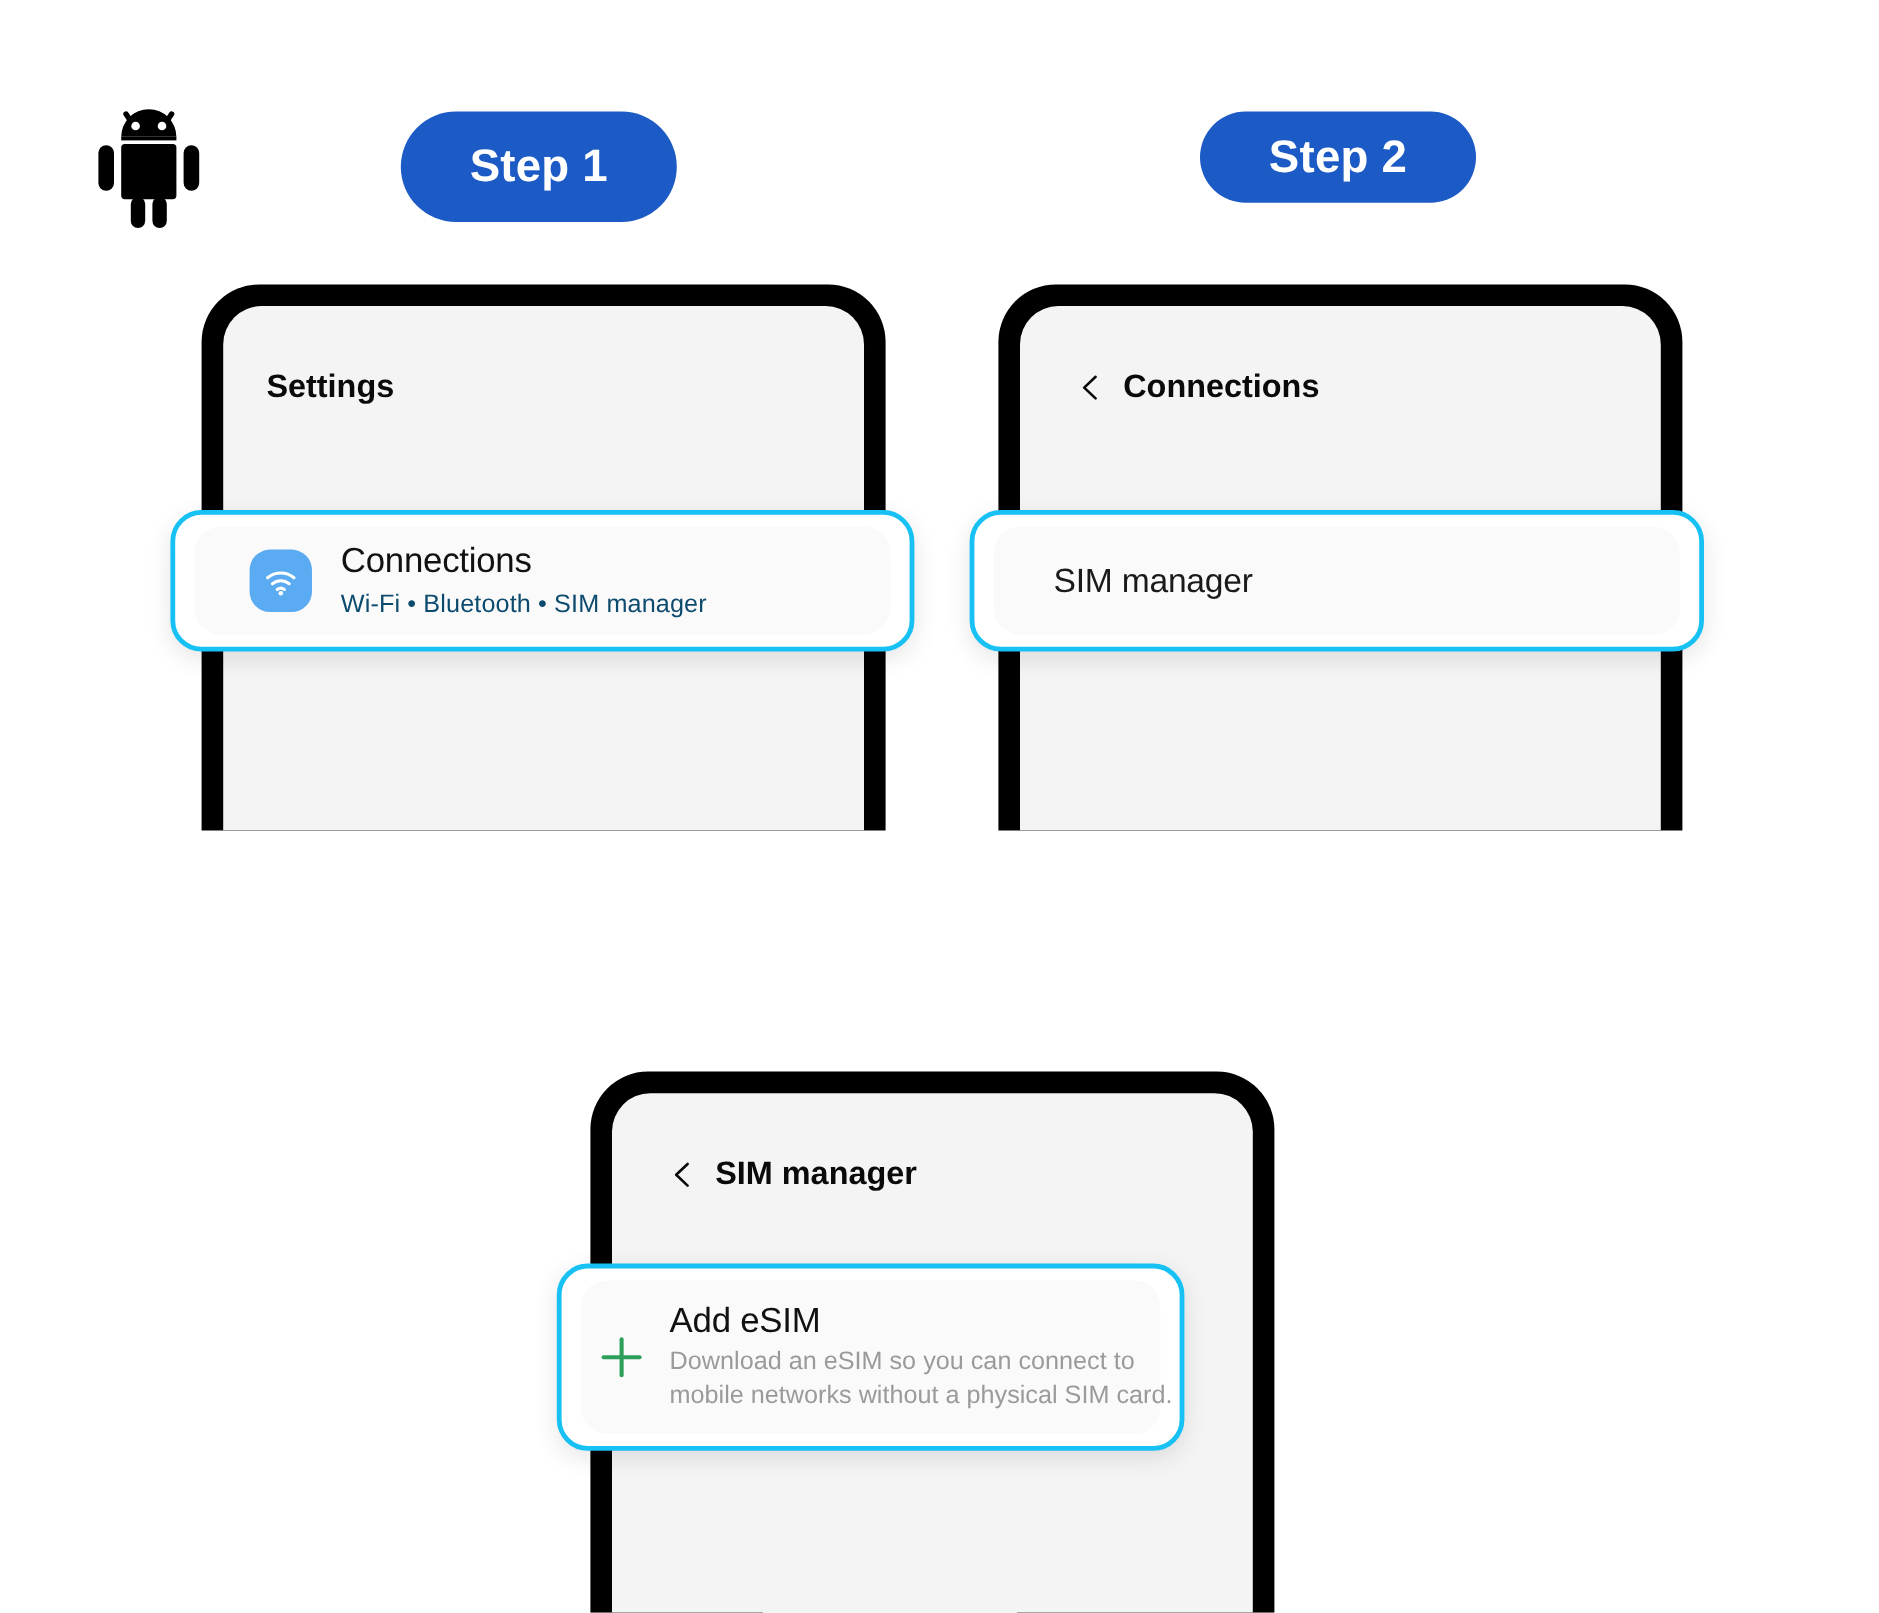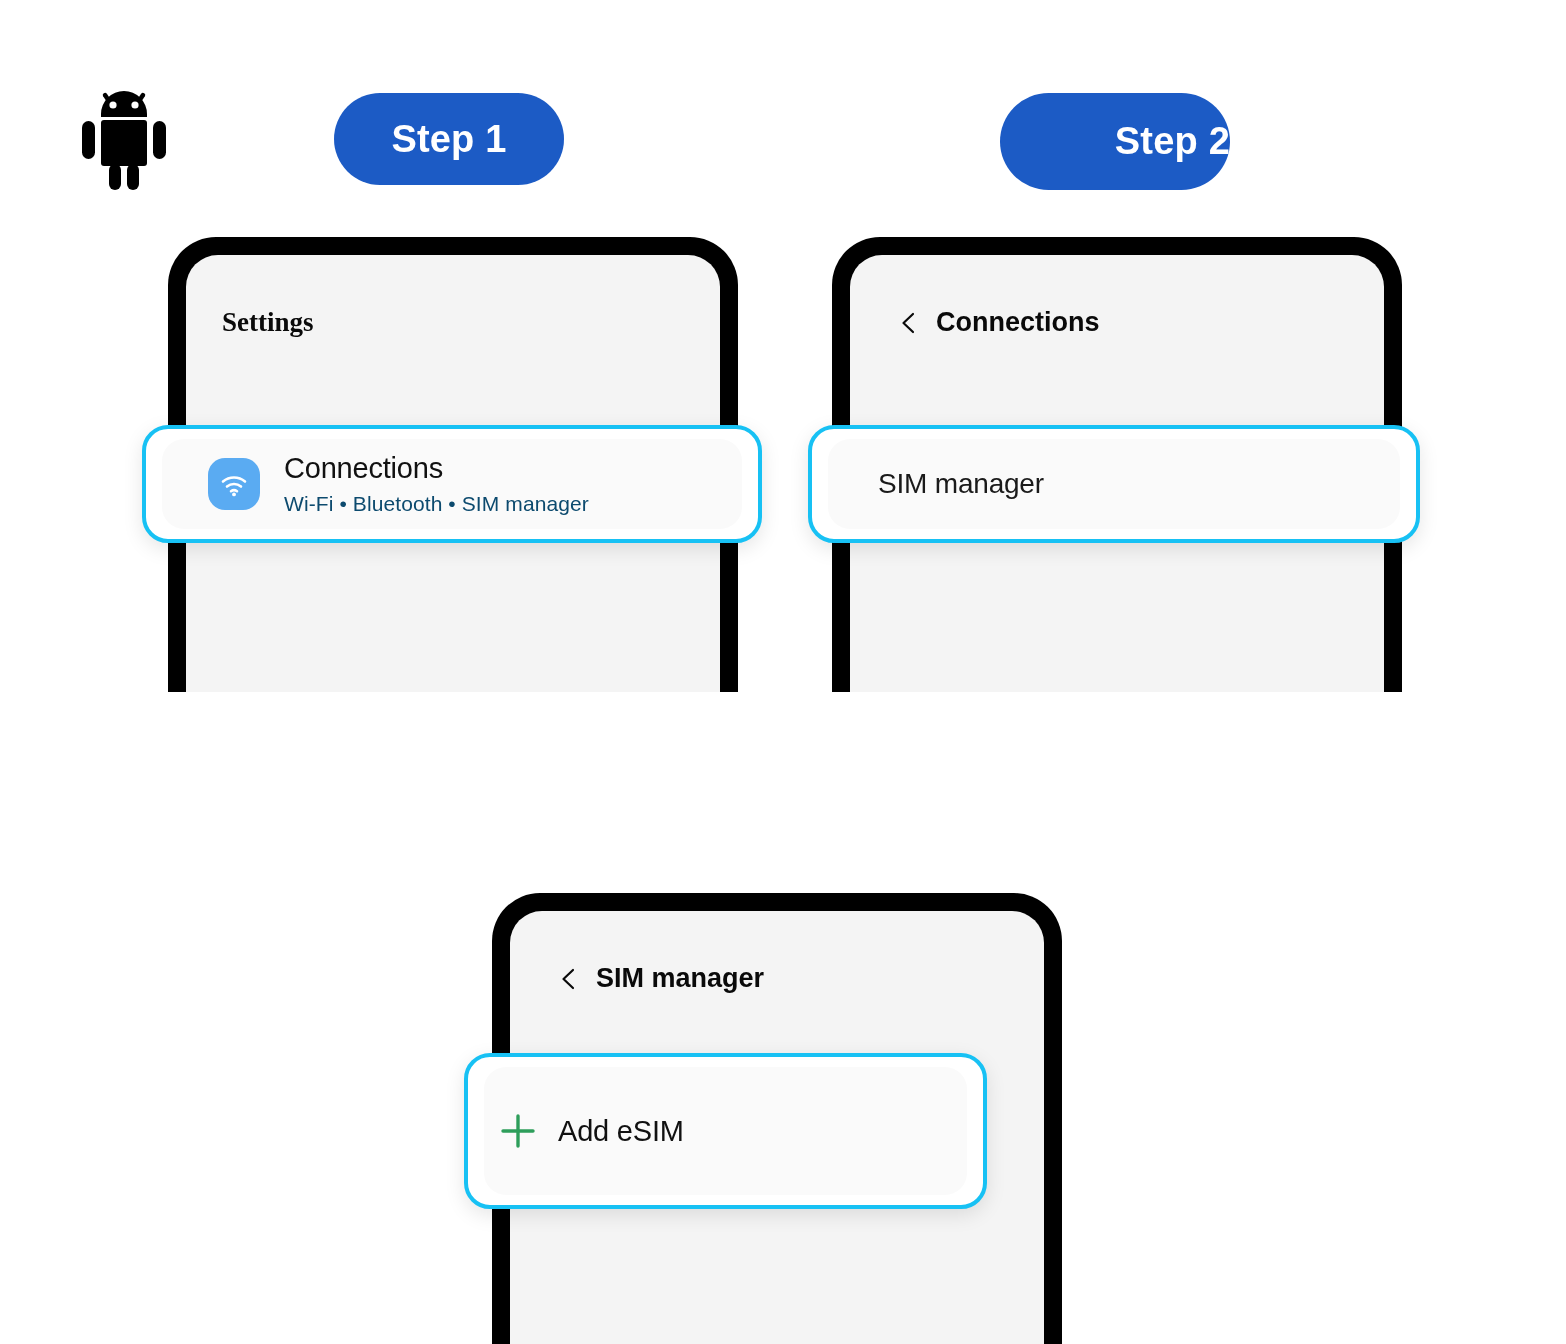--- a/index.html
+++ b/index.html
@@ -28,40 +28,40 @@
     color: #ffffff;
     border-radius: 999px;
     display: flex;
     align-items: center;
     justify-content: center;
     font-size: 38px;
     font-weight: 700;
     letter-spacing: 0.2px;
   }
   .step-pill-1 { left: 334px; top: 93px; width: 230px; height: 92px; }
-  .step-pill-2 { left: 1000px; top: 93px; width: 230px; height: 97px; justify-content: flex-end; }
+  .step-pill-2 { left: 1000px; top: 93px; width: 230px; height: 76px; }
 
   
   .phone {
     position: absolute;
     background: #000000;
     overflow: hidden;
   }
   .phone-top-round { border-radius: 48px 48px 0 0; }
   .phone-screen {
     position: absolute;
     left: 18px;
     right: 18px;
     top: 18px;
     bottom: 0;
     background: #f4f4f4;
     border-radius: 32px 32px 0 0;
     overflow: hidden;
   }
-  .phone1 { left: 168px; top: 237px; width: 570px; height: 455px; font-family: Liberation Serif, serif; }
+  .phone1 { left: 168px; top: 237px; width: 570px; height: 455px; }
   .phone2 { left: 832px; top: 237px; width: 570px; height: 455px; }
   .phone3 { left: 492px; top: 893px; width: 570px; height: 451px; }
 
   
   .screen-header {
     position: absolute;
     left: 0;
     right: 0;
     display: flex;
     align-items: center;
@@ -261,17 +261,18 @@
       <span class="plus-icon">
         <svg viewBox="0 0 44 44" width="44" height="44" aria-hidden="true">
           <g stroke="#2e9e5b" stroke-width="3.4" stroke-linecap="round">
             <line x1="22" y1="7" x2="22" y2="37"></line>
             <line x1="7" y1="22" x2="37" y2="22"></line>
           </g>
         </svg>
       </span>
       <div class="add-texts">
         <div class="add-title">Add eSIM</div>
+        <div class="add-desc">Download an eSIM so you can connect to mobile networks without a physical SIM card.</div>
       </div>
     </div>
   </div>
 
 </div>
 
 </body></html>

